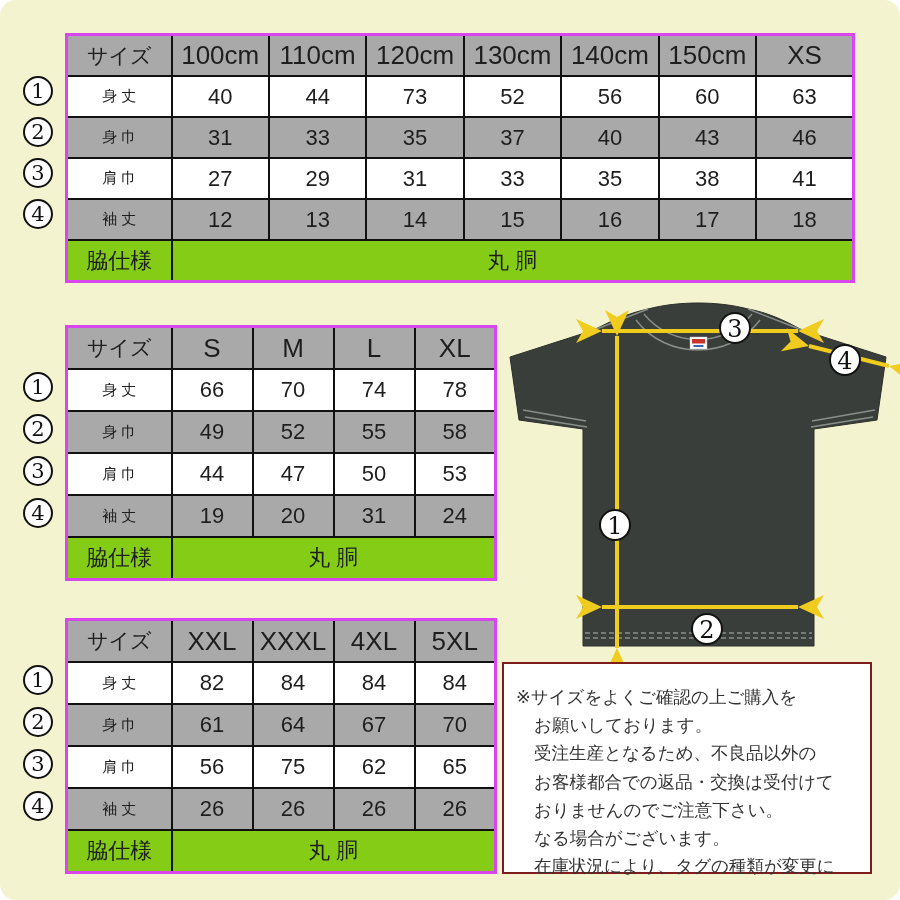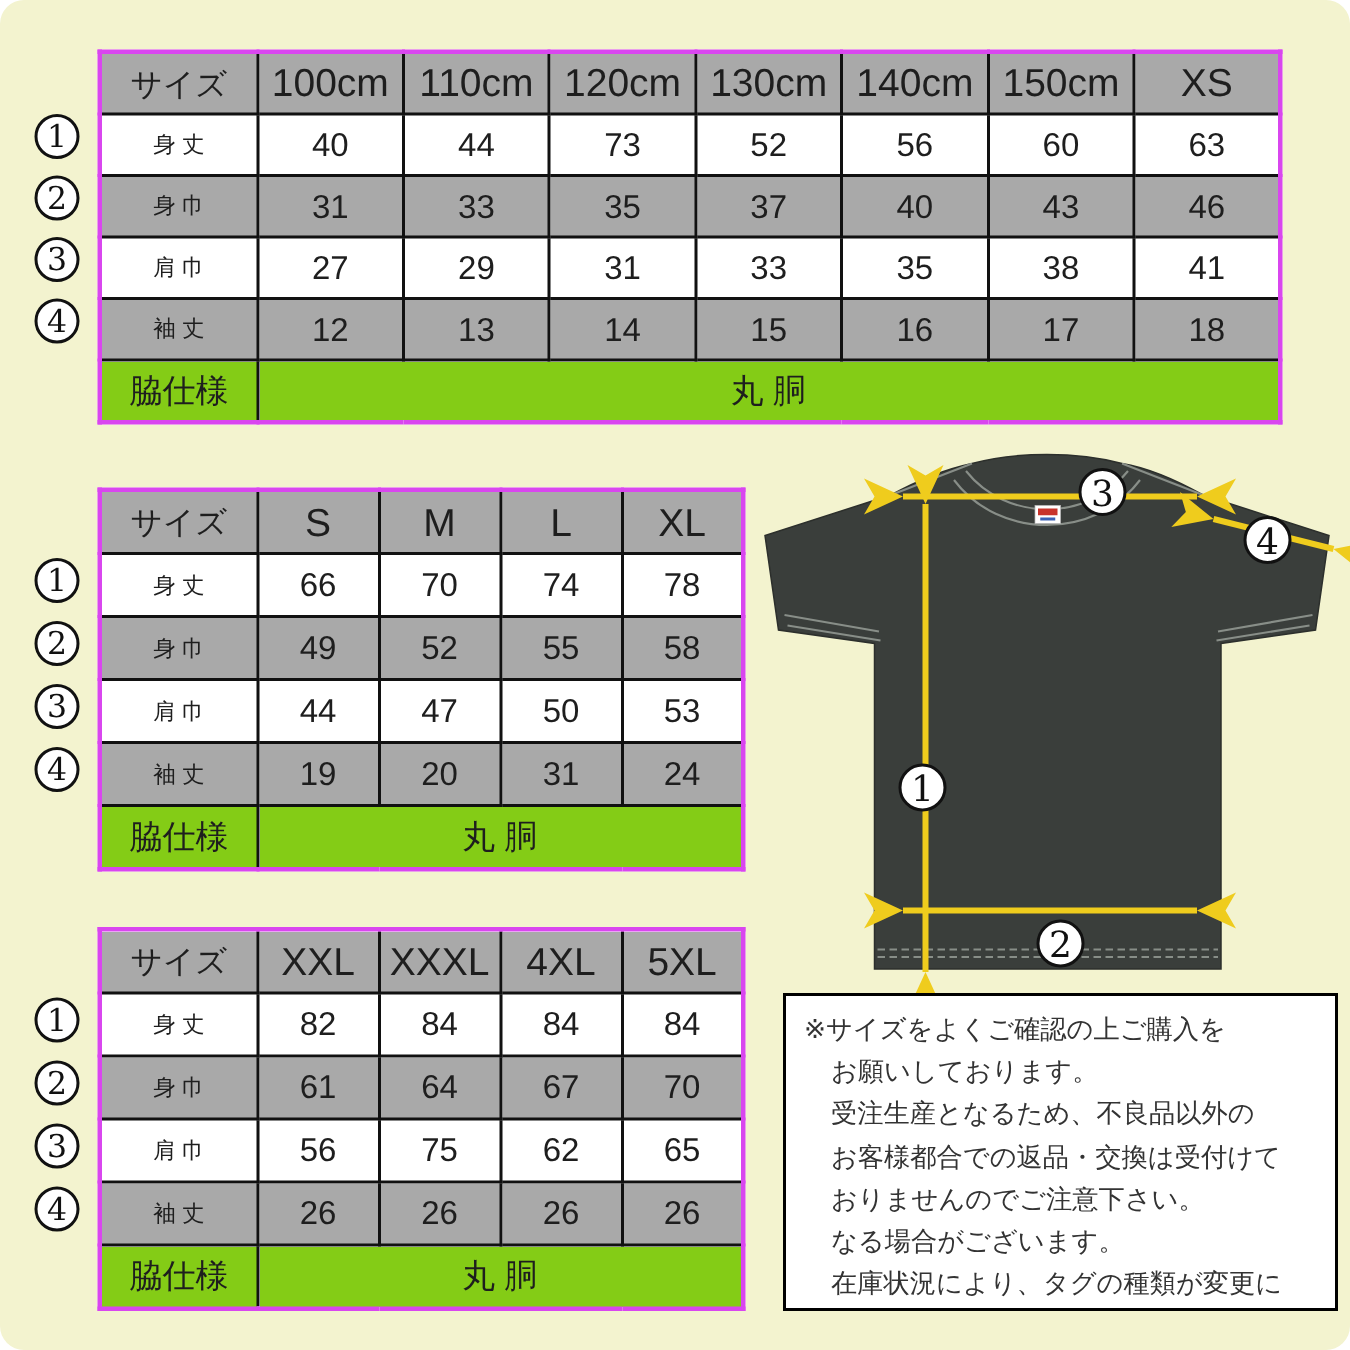--- a/index.html
+++ b/index.html
@@ -16,21 +16,21 @@
   col.c-label{width:105px;}
   .t-top{left:65px;top:33px;width:790px;}
   .t-top th,.t-top td{height:39px;}
   .t-mid{left:65px;top:325px;width:432px;}
   .t-mid th,.t-mid td{height:40px;}
   .t-big{left:65px;top:618px;width:432px;}
   .t-big th,.t-big td{height:40px;}
   
   .marker{position:absolute;left:23px;width:30px;height:30px;box-sizing:border-box;border:2px solid #111;border-radius:50%;background:#fff;display:flex;align-items:center;justify-content:center;font-family:"DejaVu Serif","Liberation Serif",serif;font-size:21px;color:#111;}
   
-  .notice{position:absolute;left:522px;top:662px;width:370px;height:212px;box-sizing:border-box;background:#ffffff;border:2px solid #000000;padding:8px 6px 6px 12px;}
+  .notice{position:absolute;left:502px;top:662px;width:370px;height:212px;box-sizing:border-box;background:#ffffff;border:2px solid #7f1d1d;padding:19px 6px 6px 12px;}
   .notice-line{font-size:17.5px;line-height:28.2px;color:#333;white-space:nowrap;}
   .notice-line.indent{padding-left:18px;}
   
   .shirt{position:absolute;left:498px;top:296px;width:402px;height:368px;}
 </style>
 </head>
 <body>
 
 <div class="page">
 

